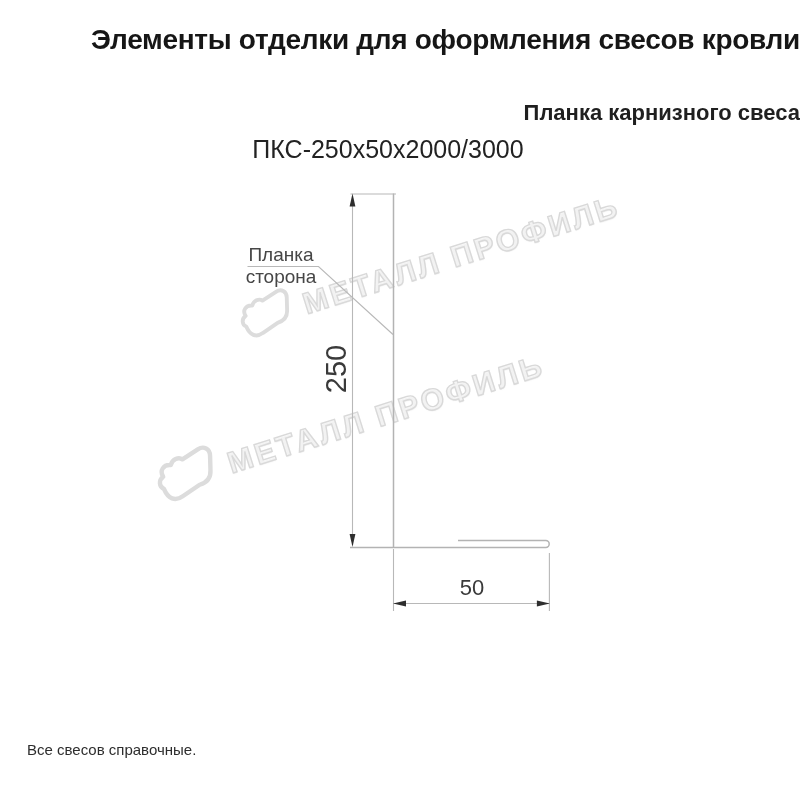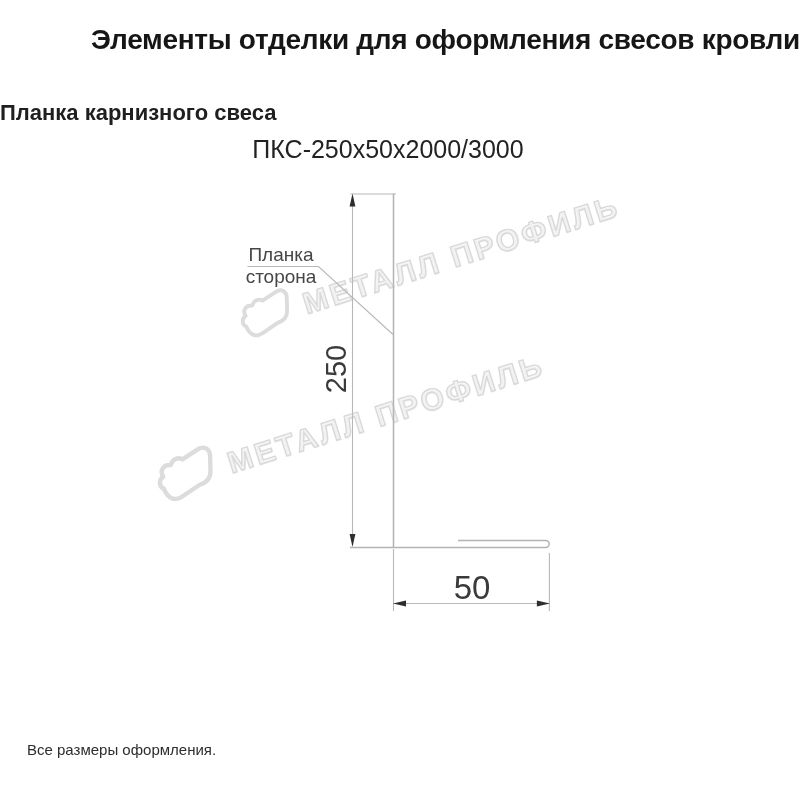--- a/index.html
+++ b/index.html
@@ -16,21 +16,21 @@
   
   .title {
     top: 24px; left: 0; width: 800px;
     text-align: right;
     font-size: 28px; font-weight: bold;
     color: #161616;
     letter-spacing: -0.3px;
   }
   .subtitle {
     top: 100px; left: 0; width: 800px;
-    text-align: left;
+    text-align: right;
     font-size: 22px; font-weight: bold;
     color: #1f1f1f;
   }
   .model {
     top: 135px; left: 0; width: 776px;
     text-align: center;
     font-size: 25px; font-weight: normal;
     color: #222222;
   }
 
@@ -78,21 +78,21 @@
     z-index: 3;
     white-space: nowrap;
   }
   .dim-h {
     left: 336px; top: 369px;
     font-size: 29px;
     transform: translate(-50%, -50%) rotate(-90deg);
   }
   .dim-w {
     left: 472px; top: 588px;
-    font-size: 33px;
+    font-size: 22px;
     transform: translate(-50%, -50%);
   }
 
   
   .footer {
     left: 27px; top: 739px;
     font-size: 15px;
     line-height: 22.5px;
     color: #2d2d2d;
     z-index: 3;
@@ -145,14 +145,14 @@
 
 <div class="abs face-label">
   <div>Планка</div>
   <div>сторона</div>
 </div>
 
 <div class="abs dim-text dim-h">250</div>
 <div class="abs dim-text dim-w">50</div>
 
 <div class="abs footer">
-  <div>Все размеры оформления.</div>
+  <div>Все свесов справочные.</div>
 </div>
 
 </body></html>

